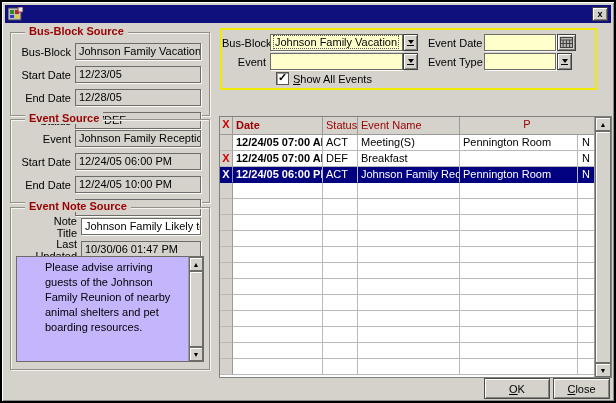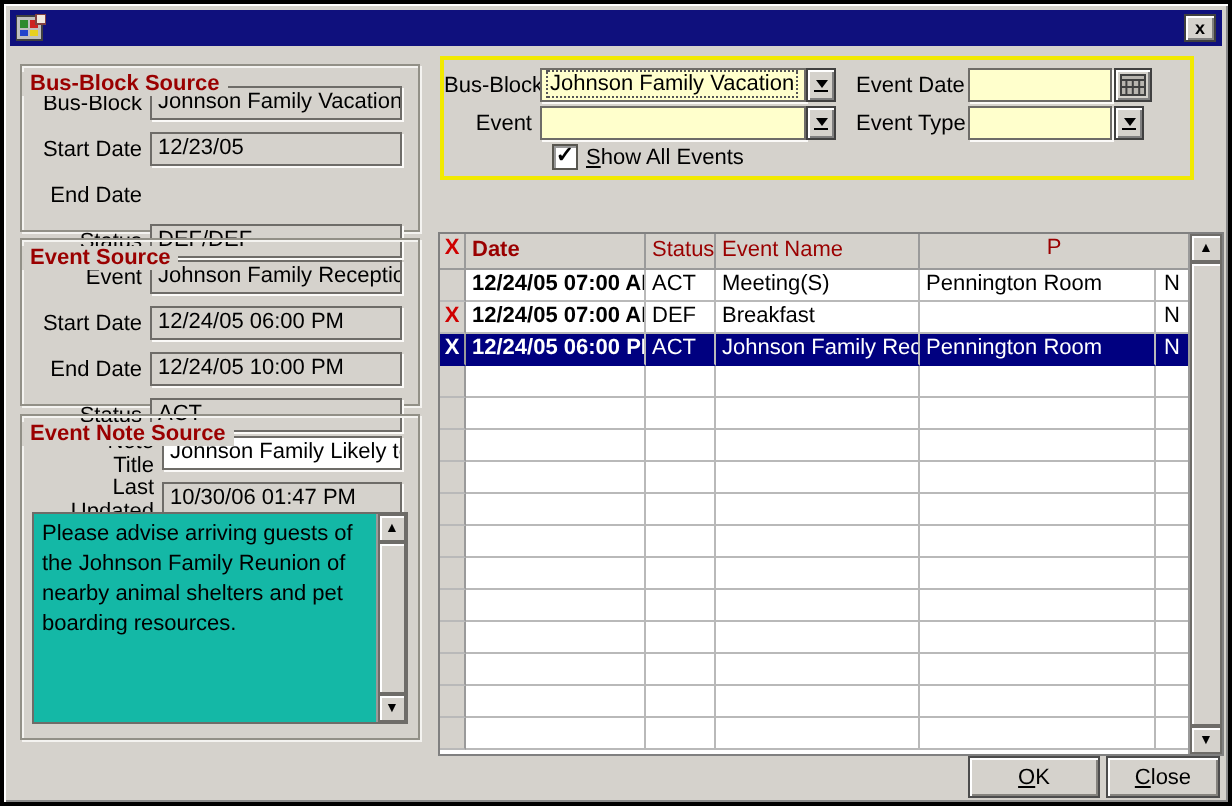--- a/index.html
+++ b/index.html
@@ -15,33 +15,33 @@
   .titlebar{position:absolute;left:3px;top:3px;right:3px;height:18px;background:#0f107d;
     display:flex;align-items:center;padding:0 3px;}
   .title-icon{width:16px;height:14px;display:flex;align-items:center;}
   .title-text{color:#fff;font-weight:bold;margin-left:4px;letter-spacing:.2px;}
   .tb-close{margin-left:auto;width:16px;height:14px;background:#d5d2cc;
     border:1px solid #404040;box-shadow:inset 1px 1px 0 #fff,inset -1px -1px 0 #808080;
     display:flex;align-items:center;justify-content:center;font-weight:bold;font-size:9px;line-height:1;}
   
   .groupbox{position:absolute;border:1px solid #929087;
     box-shadow:inset 1px 1px 0 #f4f3f0, 1px 1px 0 #f4f3f0;}
-  .legend{position:absolute;top:-8px;left:0;background:#d5d2cc;padding:0 4px;
-    color:#9a0000;font-weight:bold;white-space:nowrap;margin-top:11px;}
+  .legend{position:absolute;top:-8px;left:14px;background:#d5d2cc;padding:0 4px;
+    color:#9a0000;font-weight:bold;white-space:nowrap;}
   .frow{display:flex;align-items:center;margin:0 8px 6px 0;height:17px;}
   .flabel{width:60px;text-align:right;margin-right:4px;flex:0 0 auto;}
   .gb3 .flabel{width:66px;padding-left:22px;}
   .fval{flex:1;height:17px;line-height:15px;padding:0 3px;background:#d5d2cc;
     border:1px solid #6e6c68;box-shadow:1px 1px 0 #fbfaf8;
     white-space:nowrap;overflow:hidden;}
   .fval.white{background:#ffffff;}
   .gb-pad{padding-top:10px;}
   
   .notebox{position:absolute;left:5px;right:5px;top:48px;bottom:7px;
-    border:1px solid #6e6c68;background:#14b8a6;display:flex;}
+    border:1px solid #6e6c68;background:#c4b5fd;display:flex;padding-left:24px;}
   .notetext{flex:1;padding:3px 4px;line-height:15px;overflow:hidden;}
   
   .vscroll{width:15px;flex:0 0 auto;background:#eceae6;display:flex;flex-direction:column;
     border-left:1px solid #9a9a9a;}
   .sbtn{height:14px;flex:0 0 auto;background:#d5d2cc;border:1px solid #6e6c68;
     box-shadow:inset 1px 1px 0 #fff;display:flex;align-items:center;justify-content:center;
     font-size:7px;line-height:1;color:#000;}
   .sthumb{flex:1;background:#d5d2cc;border:1px solid #6e6c68;box-shadow:inset 1px 1px 0 #fff;}
   
   .spanel{position:absolute;left:218px;top:26px;width:377px;height:62px;
@@ -119,20 +119,21 @@
       <div class="frow">
         <span class="flabel">Bus-Block</span>
         <span class="fval">Johnson Family Vacation</span>
       </div>
       <div class="frow">
         <span class="flabel">Start Date</span>
         <span class="fval">12/23/05</span>
       </div>
       <div class="frow">
         <span class="flabel">End Date</span>
+        <span class="fval">12/28/05</span>
       </div>
       <div class="frow">
         <span class="flabel">Status</span>
         <span class="fval">DEF/DEF</span>
       </div>
     </div>
   </div>
 
   <div class="groupbox gb2" style="left:8px;top:117px;width:200px;height:84px;">
     <span class="legend">Event Source</span>

